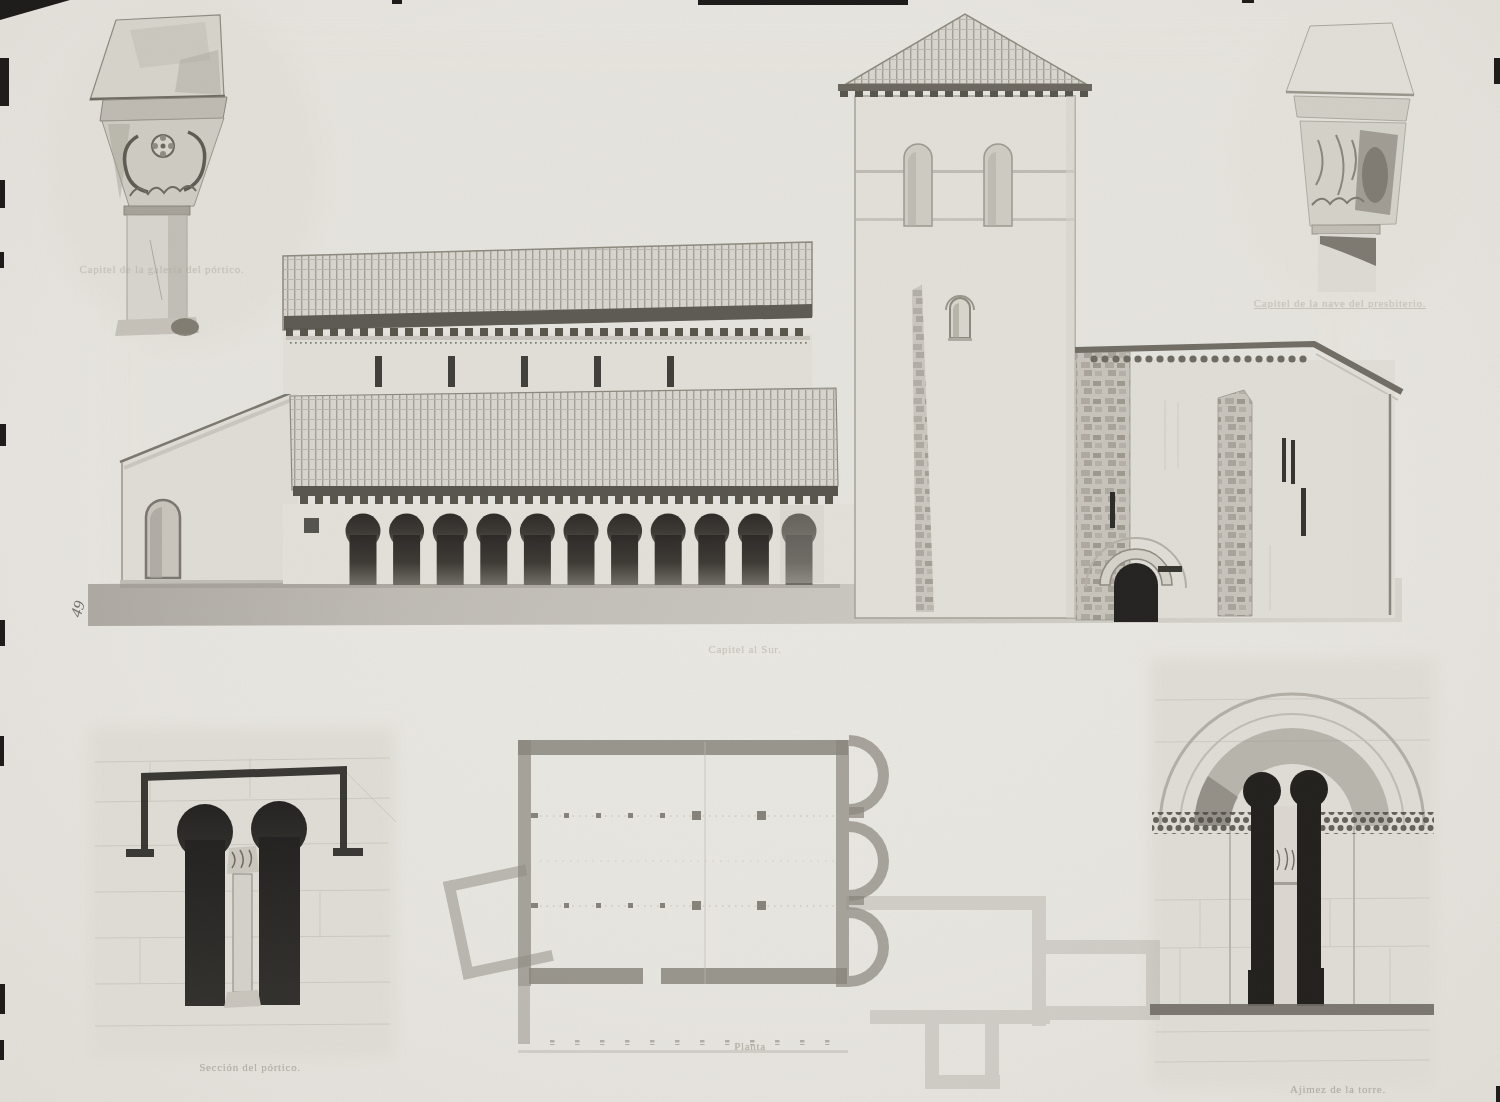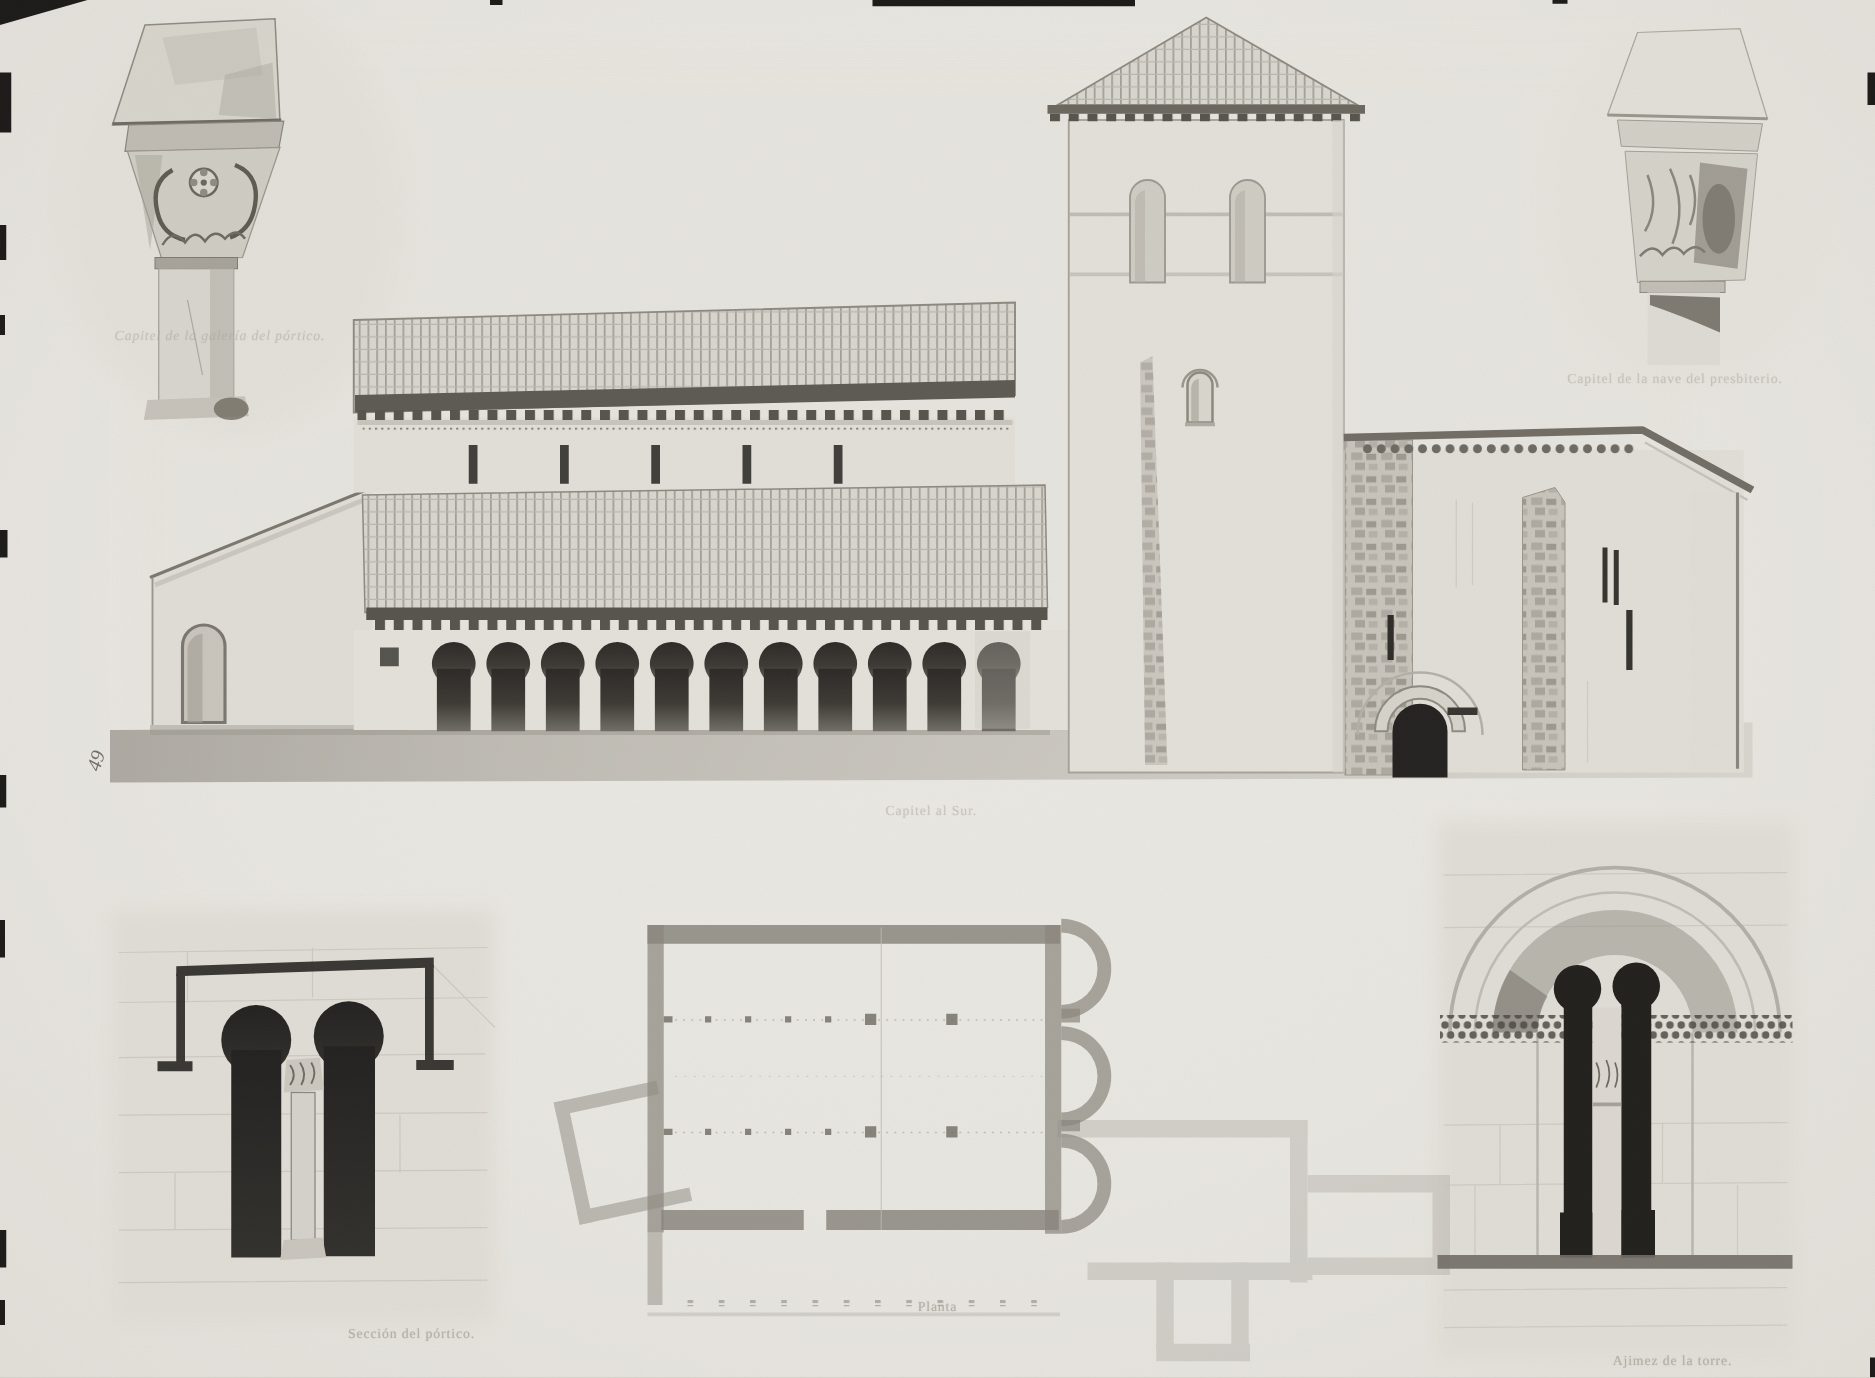--- a/index.html
+++ b/index.html
@@ -335,21 +335,21 @@
     <rect x="698" y="0" width="210" height="5"></rect>
     <rect x="1242" y="0" width="12" height="3"></rect>
     <rect x="1494" y="58" width="6" height="26"></rect>
     <rect x="0" y="1040" width="4" height="20"></rect>
     <rect x="1496" y="1086" width="4" height="16"></rect>
   </g>
 
   <rect width="1500" height="1102" filter="url(#grain)" pointer-events="none"></rect>
 </svg>
 
-<div class="caption vfaint" style="left:56px;top:263px;width:240px;font-style:italic;">Capitel de la galería del pórtico.</div>
-<div class="caption vfaint" style="left:1215px;top:297px;width:250px;">Capitel de la nave del presbiterio.</div>
+<div class="caption vfaint" style="left:42px;top:263px;width:240px;">Capitel de la galería del pórtico.</div>
+<div class="caption vfaint" style="left:1215px;top:297px;width:250px;text-decoration:underline;">Capitel de la nave del presbiterio.</div>
 <div class="caption vfaint" style="left:635px;top:643px;width:220px;">Capitel al Sur.</div>
 <div class="caption" style="left:700px;top:1040px;width:100px;">Planta</div>
-<div class="caption" style="left:120px;top:1061px;width:260px;text-align:right;">Sección del pórtico.</div>
+<div class="caption" style="left:120px;top:1061px;width:260px;">Sección del pórtico.</div>
 <div class="caption" style="left:1218px;top:1083px;width:240px;">Ajimez de la torre.</div>
 <div class="margin-mark" style="left:70px;top:600px;">49</div>
 
 </div>
 
 </body></html>

